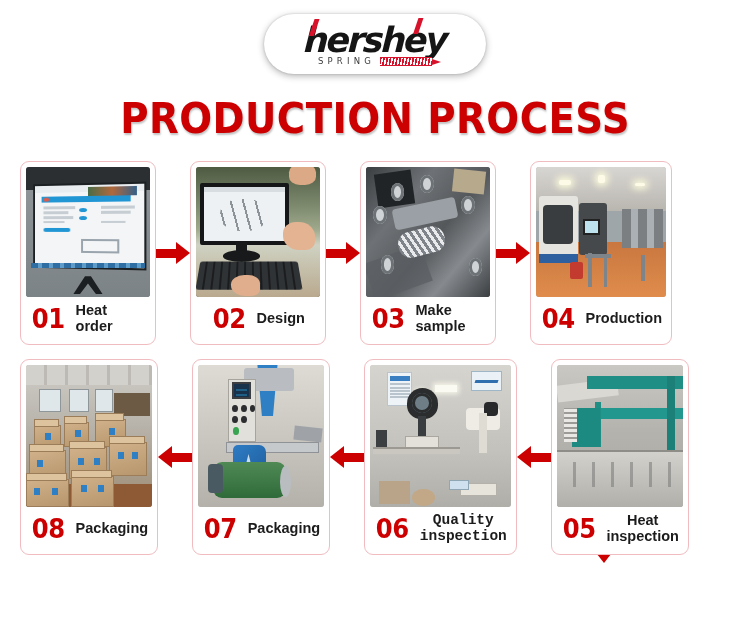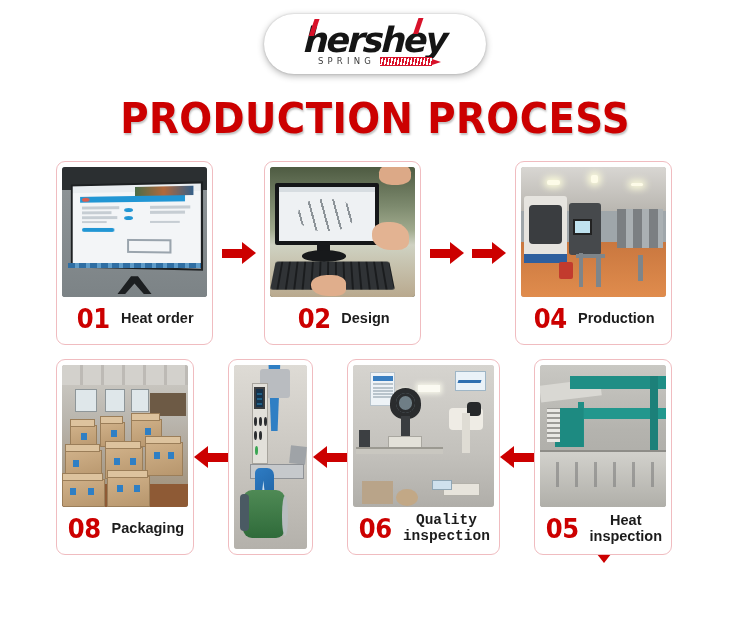--- a/index.html
+++ b/index.html
@@ -110,21 +110,20 @@
     text-shadow: 1px 2px 2px rgba(120,120,120,0.45);
     transform: scaleX(0.92);
     white-space: nowrap;
   }
 
   
   .flow {
     position: relative;
     width: 692px;
     margin-top: 18px;
-    padding-left: 36px;
   }
 
   .row {
     display: flex;
     align-items: flex-start;
     justify-content: space-between;
     padding: 0 20px;
     position: relative;
   }
   .row-2 { margin-top: 14px; text-align: center; }
@@ -443,20 +442,40 @@
         <span class="card-num">02</span>
         <span class="card-text">Design</span>
       </div>
     </div>
 
     <span class="arrow-h arrow-right">
       <span class="shaft"></span>
         <span class="head"></span>
     </span>
 
+    <div class="card">
+      <div class="card-photo ph-sample">
+        <div class="bg"></div>
+        <div class="blk1"></div>
+        <div class="blk2"></div>
+        <div class="diag"></div>
+        <div class="arm"></div>
+        <div class="spr"></div>
+        <div class="bolt" style="left:6%;  top:30%;"></div>
+        <div class="bolt" style="left:20%; top:12%;"></div>
+        <div class="bolt" style="left:44%; top:6%;"></div>
+        <div class="bolt" style="right:12%; top:22%;"></div>
+        <div class="bolt" style="right:6%;  bottom:16%;"></div>
+        <div class="bolt" style="left:12%; bottom:18%;"></div>
+      </div>
+      <div class="card-label">
+        <span class="card-num">03</span>
+        <span class="card-text">Make sample</span>
+      </div>
+    </div>
 
     <span class="arrow-h arrow-right">
       <span class="shaft"></span>
         <span class="head"></span>
     </span>
 
     <div class="card">
       <div class="card-photo ph-prod">
         <div class="ceil"></div>
         <div class="wall2"></div>
@@ -564,20 +583,24 @@
         <div class="btn" style="left:34%; top:36%; background:#2b2d30;"></div>
         <div class="btn" style="left:28%; top:44%; background:#39a552;"></div>
         <div class="conv"></div>
         <div class="rail"></div>
         <div class="bag">
             <span class="mark"></span>
           </div>
         <div class="roller"></div>
         <div class="roller-end"></div>
         <div class="roller-cap"></div>
+      </div>
+      <div class="card-label">
+        <span class="card-num">07</span>
+        <span class="card-text">Packaging</span>
       </div>
     </div>
 
     <span class="arrow-h arrow-left">
       <span class="shaft"></span>
         <span class="head"></span>
     </span>
 
     <div class="card">
       <div class="card-photo ph-qc">

